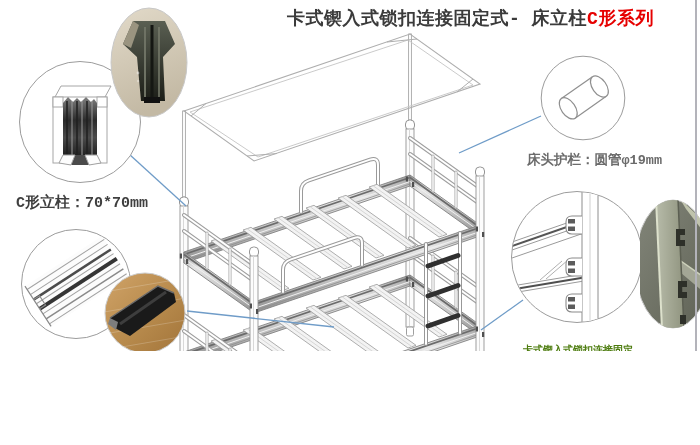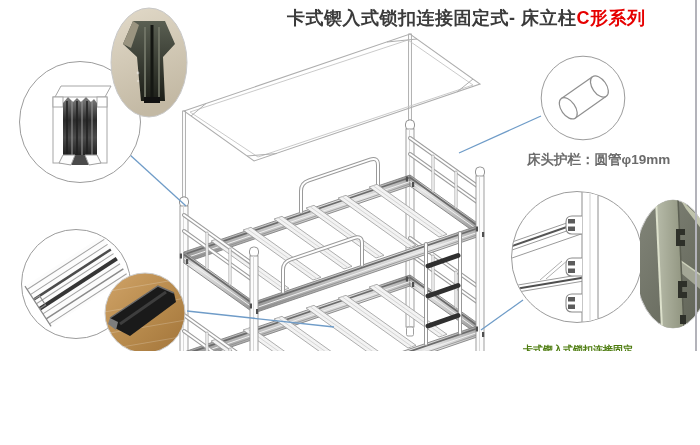--- a/index.html
+++ b/index.html
@@ -1,18 +1,18 @@
 <!DOCTYPE html>
 <html><head>
 <meta charset="utf-8">
 <style>
   html,body{margin:0;padding:0;background:#fff;}
   .canvas{
     position:relative;width:700px;height:351px;background:#ffffff;overflow:hidden;
-    font-family:Liberation Sans, sans-serif;
+    font-family:Liberation Mono, monospace;
   }
   .abs{position:absolute;}
   .title{
     left:287px;top:6px;font-size:18px;font-weight:bold;color:#3b3b3b;
     letter-spacing:0.5px;white-space:nowrap;z-index:6;
   }
   .title .hl{color:#e60000;}
   .lbl{font-weight:bold;white-space:nowrap;z-index:6;}
   .lbl-post{left:16px;top:193px;font-size:15px;color:#3f3f3f;}
   .lbl-beam{left:10px;top:347px;font-size:15px;color:#3f3f3f;}
@@ -364,17 +364,18 @@
       <line x1="16" y1="0" x2="22" y2="130" stroke="#dde1cc" stroke-width="2"></line>
       <line x1="38" y1="0" x2="44" y2="130" stroke="#5c5f52" stroke-width="1.5"></line>
       <path d="M36,30 h9 v6 h-5 v5 h5 v6 h-9 z" fill="#2e3029"></path>
       <path d="M38,82 h9 v6 h-5 v5 h5 v6 h-9 z" fill="#2e3029"></path>
       <rect x="40" y="116" width="6" height="9" fill="#2e3029"></rect>
     </g>
   </svg>
 
   <div class="abs title"><span>卡式锲入式锁扣连接固定式- 床立柱</span><span class="hl">C形系列</span></div>
 
+  <div class="abs lbl lbl-post">C形立柱：70*70mm</div>
   <div class="abs lbl lbl-rail">床头护栏：圆管φ19mm</div>
   <div class="abs lbl lbl-lock">卡式锲入式锁扣连接固定</div>
 
   <div class="abs rightline"></div>
 </div>
 
 </body></html>

